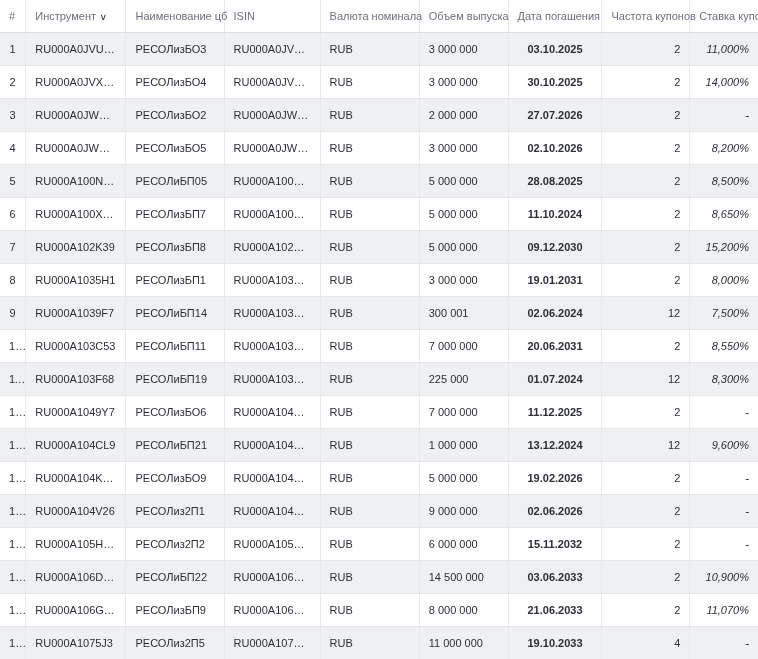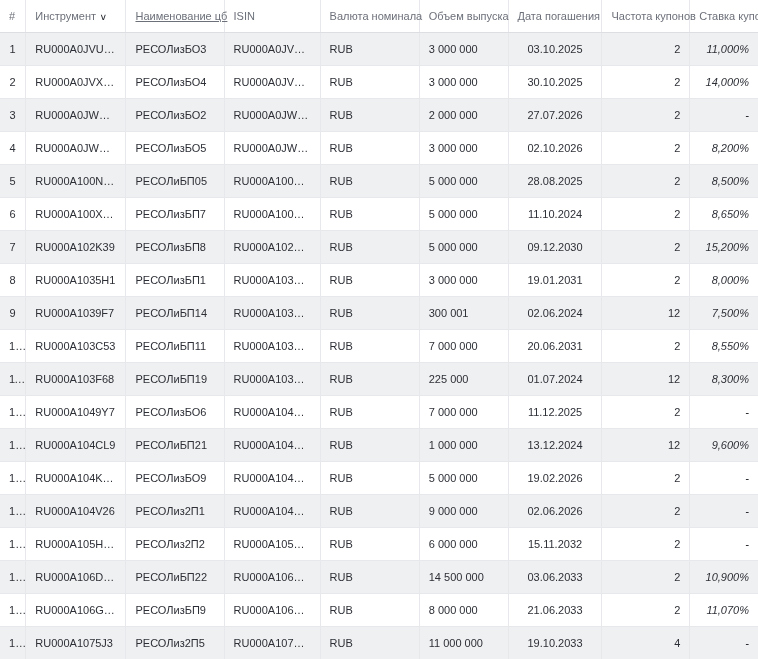--- a/index.html
+++ b/index.html
@@ -75,27 +75,27 @@
 
   tbody tr.striped td { background: #eff0f1; }
   tbody tr.plain td { background: #ffffff; }
 
   td.c-num      { text-align: center; width: 25px; }
   td.c-instr    { width: 97px; }
   td.c-name     { width: 95px; }
   td.c-isin     { width: 93px; }
   td.c-cur      { width: 96px; }
   td.c-vol      { width: 86px; }
-  td.c-date     { width: 91px; text-align: center; }
+  td.c-date     { width: 91px; text-align: center; font-weight: bold; }
   td.c-freq     { width: 85px; text-align: right; }
   td.c-rate     { width: 90px; text-align: right; font-style: italic; }
 
   th.col-num      { width: 25px; }
   th.col-instrument { width: 97px; }
-  th.col-name     { width: 95px; text-decoration: underline; }
+  th.col-name     { width: 95px; }
   th.col-isin     { width: 93px; }
   th.col-cur      { width: 96px; }
   th.col-vol      { width: 86px; }
   th.col-date     { width: 91px; }
   th.col-freq     { width: 85px; }
   th.col-rate     { width: 66px; }
 </style>
 </head>
 <body>
 

